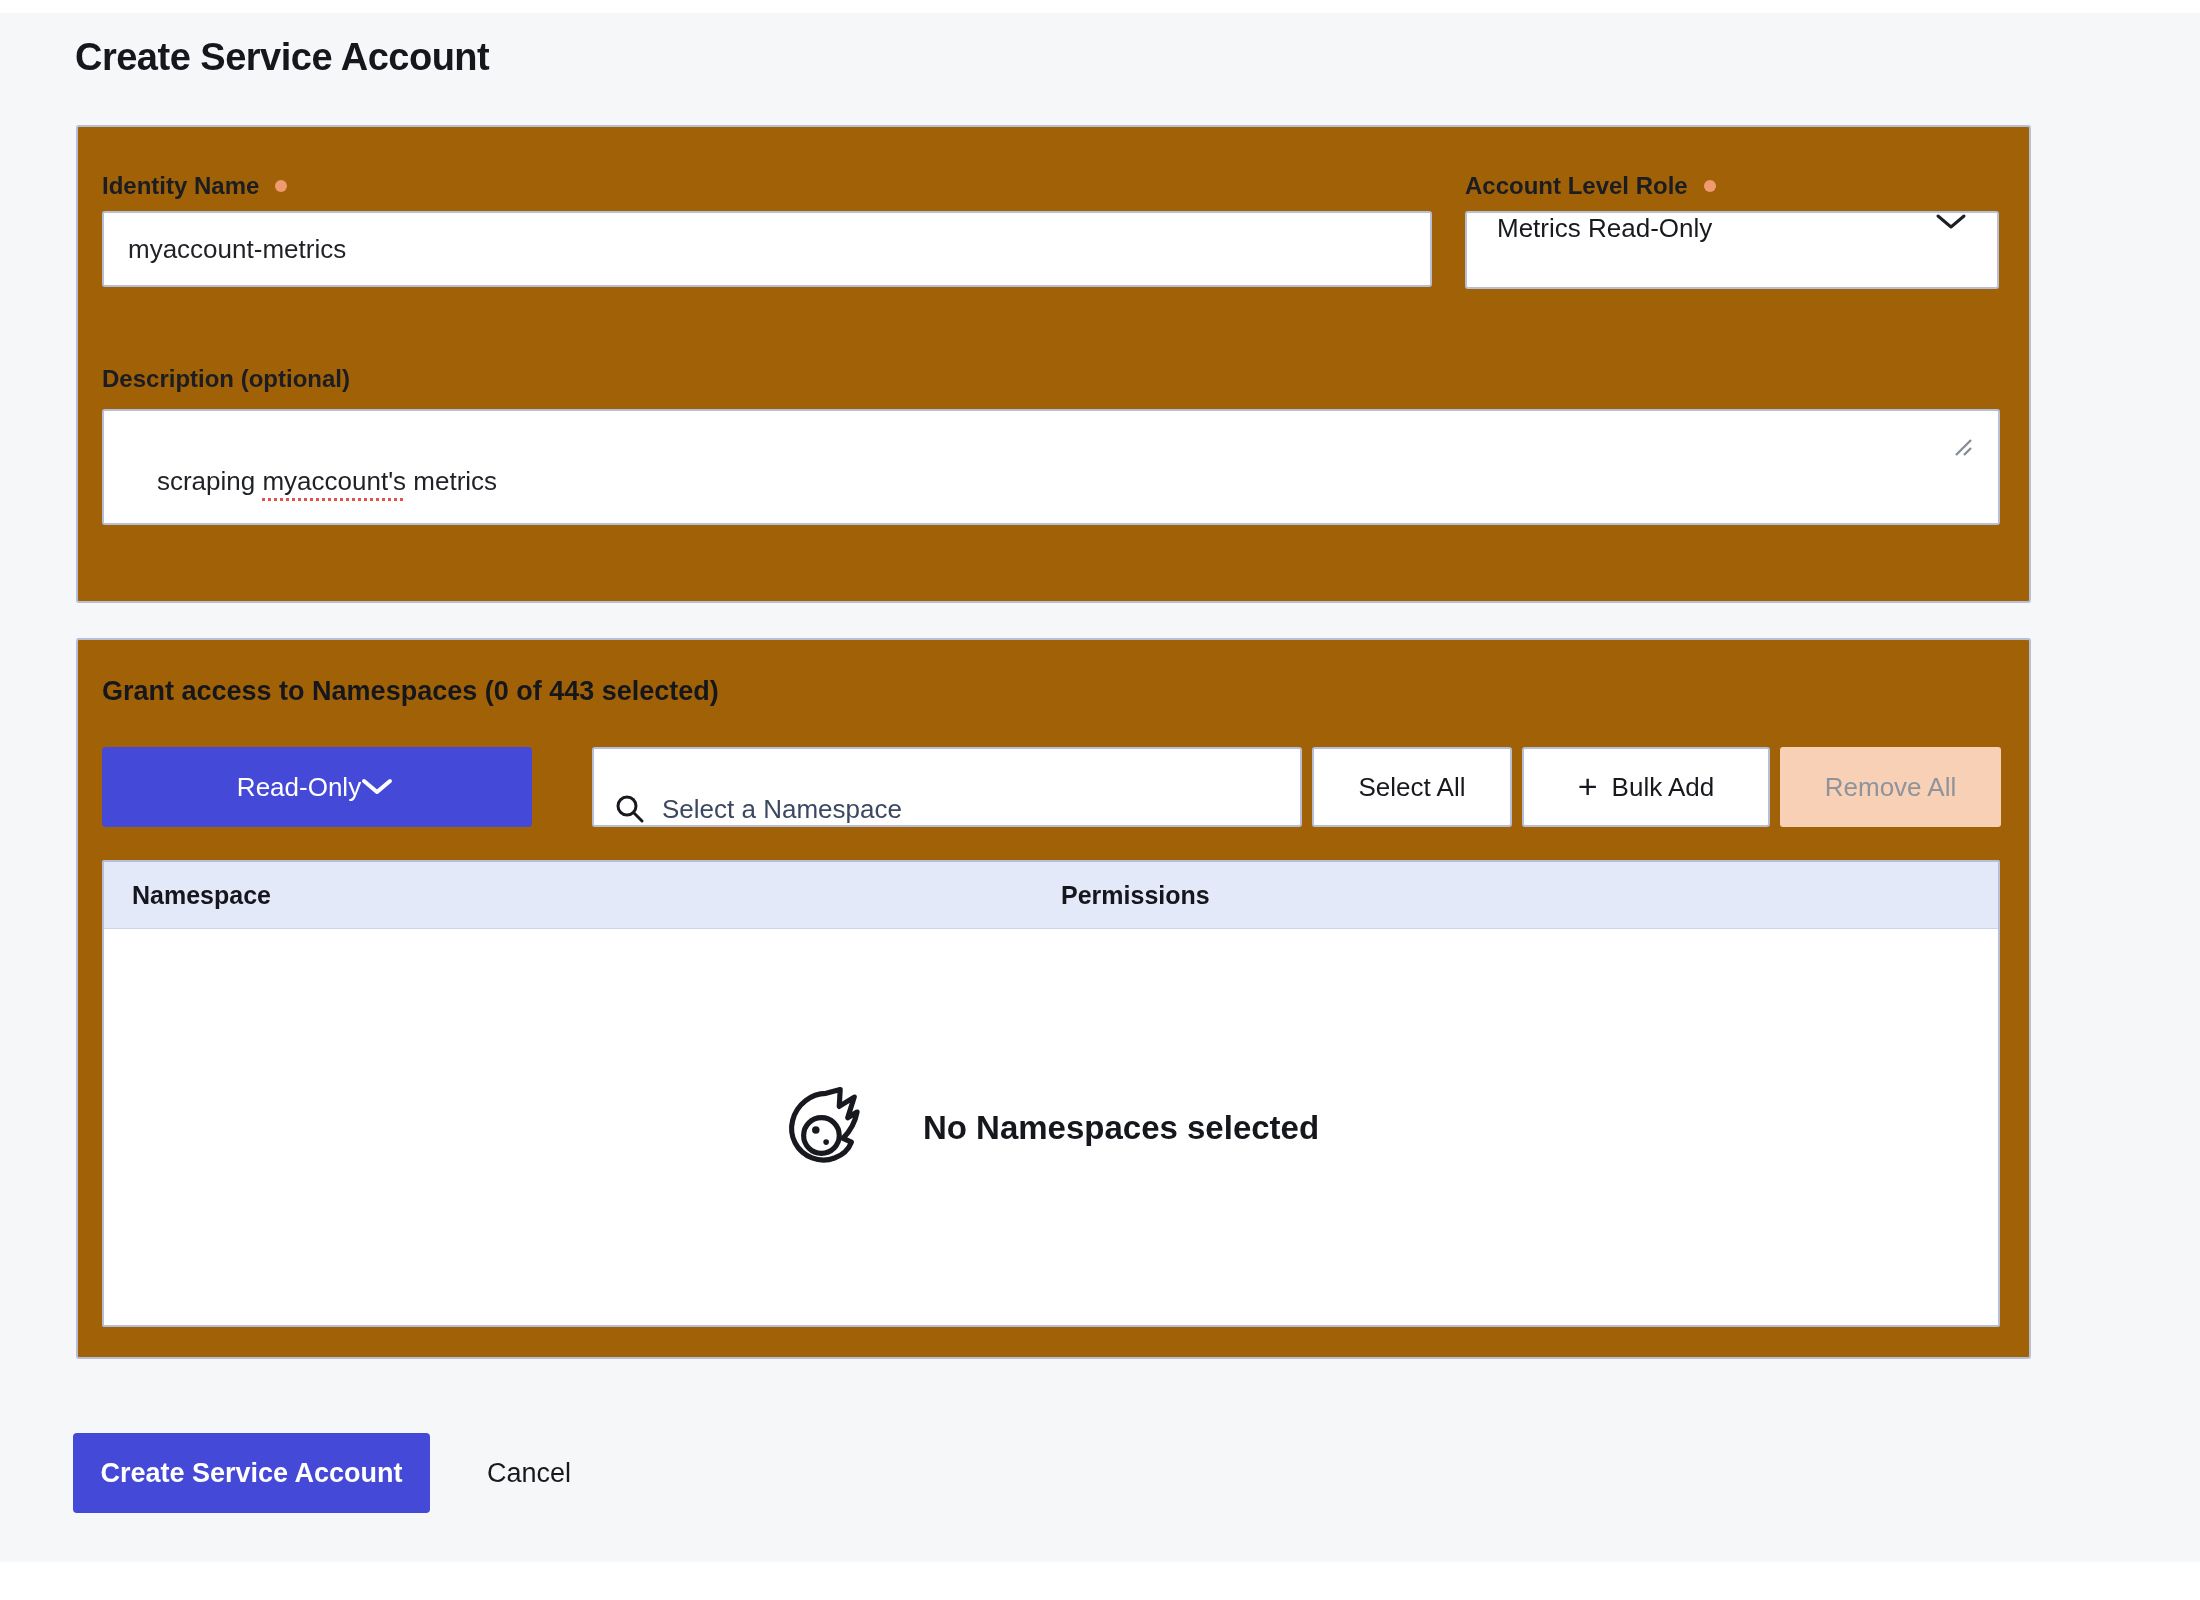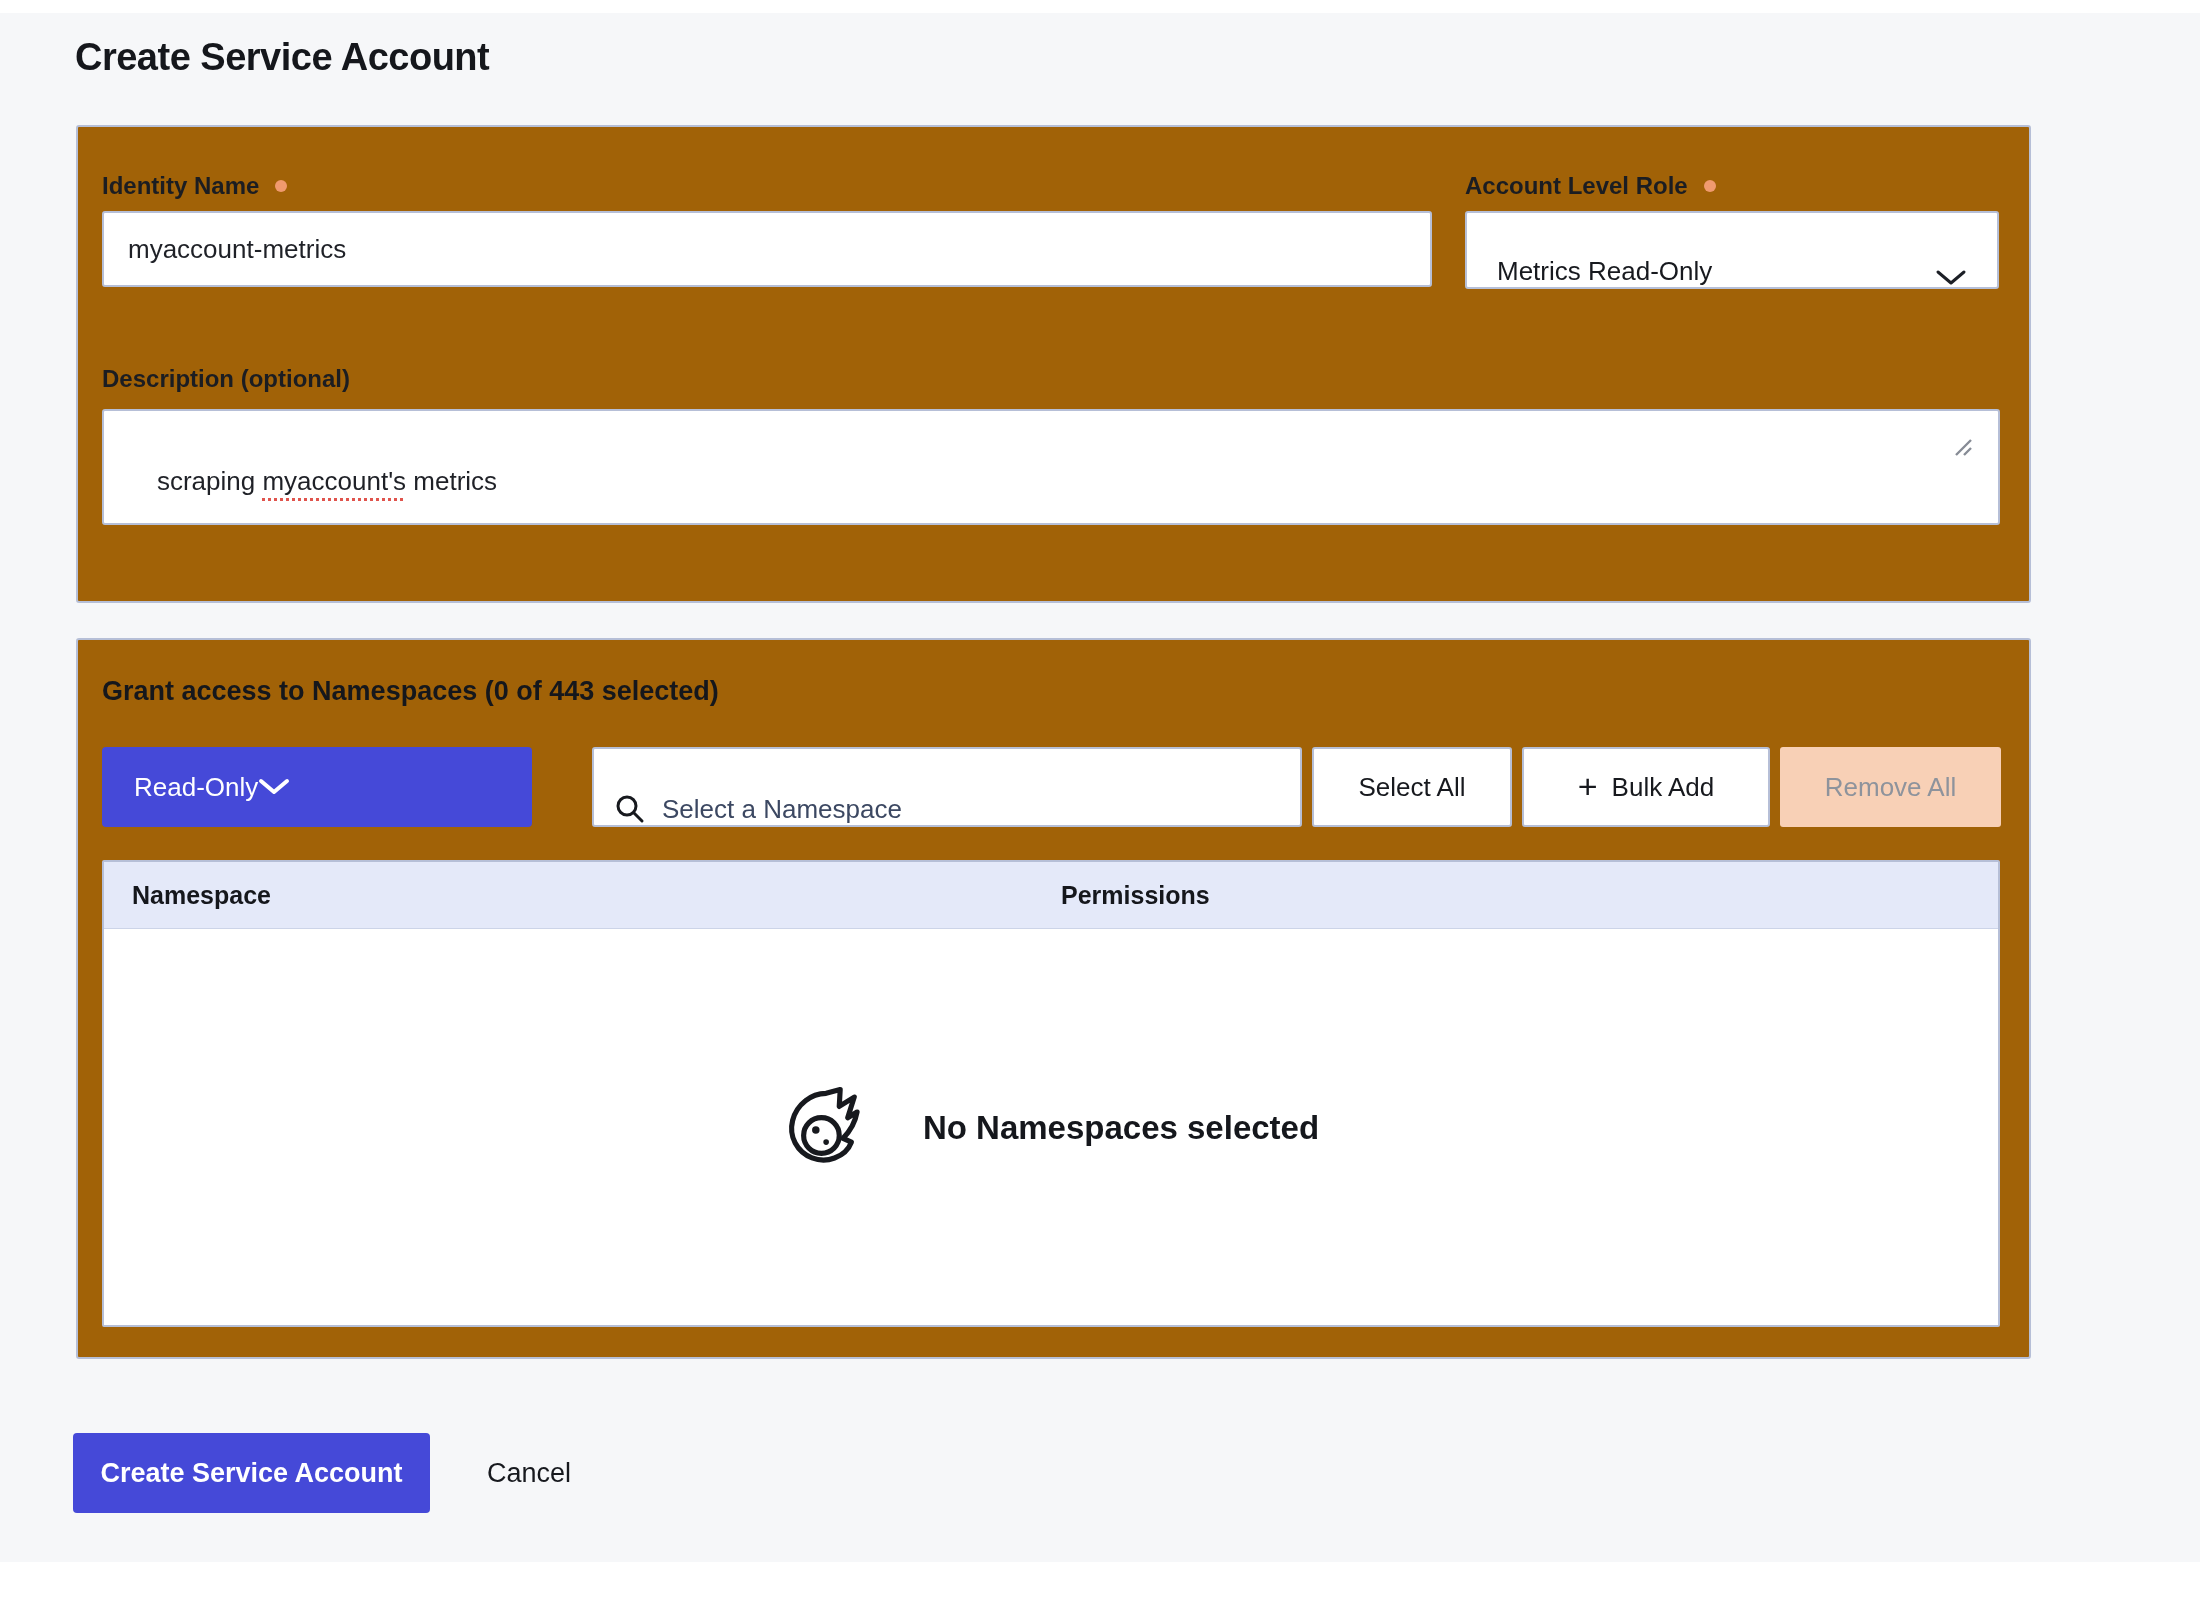--- a/index.html
+++ b/index.html
@@ -38,21 +38,21 @@
   .text-input {
     position: absolute; border: 2px solid #b6bfd7; border-radius: 3px;
     background: #fff; font-family: "Liberation Sans", sans-serif;
     font-size: 26px; color: #1f2127; padding: 0 24px; outline: none;
   }
   #identity-input { left: 24px; top: 84px; width: 1330px; height: 76px; }
 
   .select-box {
     position: absolute; left: 1387px; top: 84px; width: 534px; height: 78px;
     border: 2px solid #b6bfd7; border-radius: 3px; background: #fff;
-    display: flex; align-items: flex-end; justify-content: space-between;
+    display: flex; align-items: flex-start; justify-content: space-between;
     padding: 0 30px; cursor: pointer; gap: 20px;
   }
   .select-box .select-value { font-size: 26px; color: #17191e; }
 
   .textarea-box {
     position: absolute; left: 24px; top: 282px; width: 1898px; height: 116px;
     border: 2px solid #b6bfd7; border-radius: 3px; background: #fff;
     font-size: 26px; color: #1f2127; padding: 24px 24px 0 24px;
     white-space: pre-wrap;
   }
@@ -67,21 +67,21 @@
   .section-heading {
     position: absolute; left: 24px; top: 36px;
     font-size: 27px; font-weight: 700; color: #15171c;
   }
 
   .controls button, .controls .search-field { position: absolute; top: 107px; height: 80px; }
 
   .dropdown-btn {
     left: 24px; width: 430px; background: #4549d8; color: #ffffff;
     border: none; border-radius: 4px; display: flex; align-items: center;
-    justify-content: flex-start; padding: 0 36px 0 32px; cursor: pointer;
+    justify-content: center; padding: 0 36px 0 32px; cursor: pointer;
     font-family: "Liberation Sans", sans-serif; font-size: 26px; font-weight: 500;
   }
 
   .search-field {
     left: 514px; width: 710px; background: #fff;
     border: 2px solid #b6bfd7; border-radius: 3px;
     display: flex; align-items: flex-end; padding: 0 20px;
   }
   .search-field input {
     border: none; outline: none; flex: 1; margin-left: 16px;

